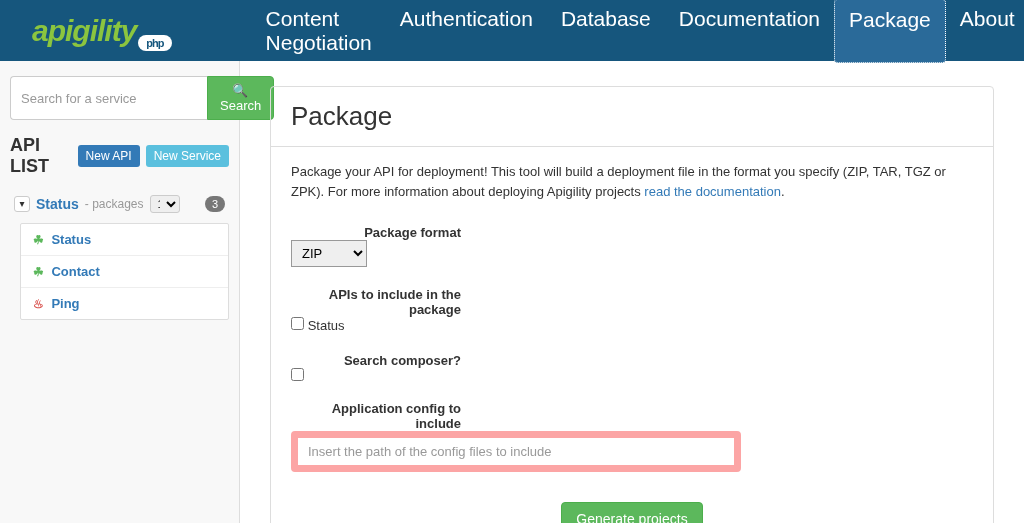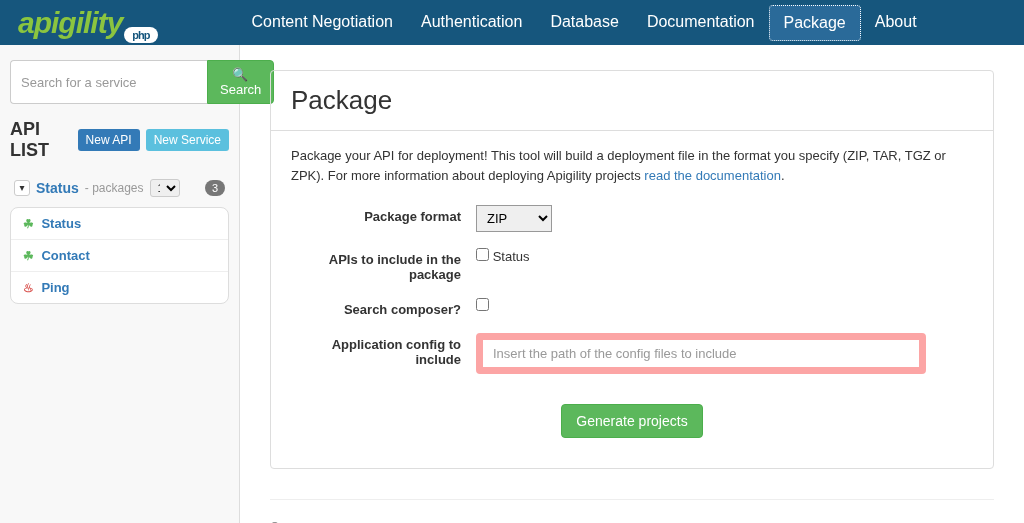--- a/index.html
+++ b/index.html
@@ -1,51 +1,51 @@
 <!DOCTYPE html>
 <html><head>
 <meta charset="utf-8">
 <style>
 * { box-sizing: border-box; margin: 0; padding: 0; }
 body { font-family: "Helvetica Neue", Helvetica, Arial, sans-serif; font-size: 14px; color: #333; background: #fff; width: 1024px; }
-.header { background: #16567d; height: 45px; display: flex; align-items: center; padding: 0 18px; }
+.header { background: #16567d; height: 61px; display: flex; align-items: center; padding: 0 32px; }
 .logo { color: #8bc53f; font-size: 30px; font-weight: bold; font-style: italic; letter-spacing: -1px; margin-right: 80px; display: flex; align-items: center; }
 .logo .php-badge { background: #fff; color: #16567d; font-size: 11px; font-style: normal; padding: 2px 8px; border-radius: 10px; margin-left: 2px; position: relative; top: 12px; }
 .nav { display: flex; gap: 0; }
-.nav-item { color: #fff; font-size: 16px; padding: 8px 14px; cursor: pointer; border-radius: 4px; }
+.nav-item { color: #fff; font-size: 21px; padding: 8px 14px; cursor: pointer; border-radius: 4px; }
 .nav-item.active { border: 1px dotted #fff; background: #2a6a99; }
 .layout { display: flex; }
 .sidebar { width: 240px; background: #f8f8f8; border-right: 1px solid #ddd; padding: 15px 10px; min-height: 470px; }
 .search-row { display: flex; margin-bottom: 15px; }
 .search-input { flex: 1; padding: 6px 10px; border: 1px solid #ccc; border-right: none; border-radius: 4px 0 0 4px; font-size: 13px; background: #fff; color: #a16207; }
 .search-input::placeholder { color: #999; }
 .search-btn { background: #5cb85c; color: #fff; border: 1px solid #4cae4c; padding: 6px 12px; font-size: 13px; border-radius: 0 4px 4px 0; cursor: pointer; }
 .sidebar-title-row { display: flex; align-items: center; gap: 6px; margin-bottom: 12px; }
 .sidebar-title { font-weight: bold; font-size: 18px; flex: 1; }
 .btn-sm { font-size: 12px; padding: 4px 8px; border-radius: 3px; border: none; cursor: pointer; color: #fff; }
 .btn-primary { background: #337ab7; }
 .btn-info { background: #5bc0de; }
 .api-row { display: flex; align-items: center; gap: 6px; padding: 6px 4px; }
 .api-row .chev { width: 16px; height: 16px; border: 1px solid #ccc; border-radius: 3px; background: #fff; font-size: 10px; text-align: center; line-height: 14px; cursor: pointer; }
 .api-row .api-name { color: #337ab7; font-weight: bold; cursor: pointer; }
 .api-row .ver-label { color: #999; font-size: 12px; }
 .api-row .ver-sel { border: 1px solid #ccc; border-radius: 3px; font-size: 11px; padding: 1px 3px; width: 30px; }
 .api-row .badge { background: #777; color: #fff; font-size: 11px; border-radius: 9px; padding: 2px 7px; margin-left: auto; }
-.service-list { border: 1px solid #ddd; border-radius: 8px; background: #fff; margin-top: 4px; }
+.service-list { border: 1px solid #ddd; border-radius: 2px; background: #fff; margin-top: 4px; margin-left: 10px; }
 .service-item { padding: 8px 12px; border-bottom: 1px solid #eee; color: #337ab7; cursor: pointer; font-weight: bold; font-size: 13px; }
 .service-item:last-child { border-bottom: none; }
 .leaf-icon { color: #5cb85c; margin-right: 4px; font-size: 12px; }
 .fire-icon { color: #d9534f; margin-right: 4px; font-size: 12px; }
 .main { flex: 1; padding: 25px 30px; }
 .panel { border: 1px solid #ddd; border-radius: 4px; }
 .panel-head { padding: 14px 20px; border-bottom: 1px solid #ddd; font-size: 26px; color: #333; }
 .panel-body { padding: 15px 20px 30px 20px; }
 .intro { font-size: 13px; color: #333; margin-bottom: 20px; line-height: 1.5; }
 .intro a { color: #337ab7; text-decoration: none; }
-.form-row { display: flex; align-items: flex-start; margin-bottom: 16px; }
+.form-row { display: flex; align-items: flex-start; margin-bottom: 16px; flex-direction: column; }
 .form-label { width: 185px; text-align: right; font-weight: bold; font-size: 13px; padding-right: 15px; padding-top: 4px; color: #333; }
 .form-ctrl { flex: 1; display: flex; align-items: center; gap: 10px; }
 select.pkg-format { padding: 4px 6px; border: 1px solid #999; background: #efefef; width: 76px; font-size: 13px; }
 .helper { font-size: 13px; color: #777; }
 .helper a { color: #337ab7; text-decoration: none; }
 .info-icon { background: #777; color: #fff; font-size: 10px; border-radius: 50%; width: 14px; height: 14px; display: inline-flex; align-items: center; justify-content: center; font-style: italic; font-weight: bold; }
 .cfg-input { padding: 6px 10px; border: 7px solid #fca5a5; border-radius: 4px; width: 450px; font-size: 13px; }
 .cfg-input::placeholder { color: #999; }
 .gen-row { text-align: center; margin-top: 30px; }
 .btn-gen { background: #5cb85c; color: #fff; border: 1px solid #4cae4c; padding: 8px 14px; font-size: 14px; border-radius: 4px; cursor: pointer; }

